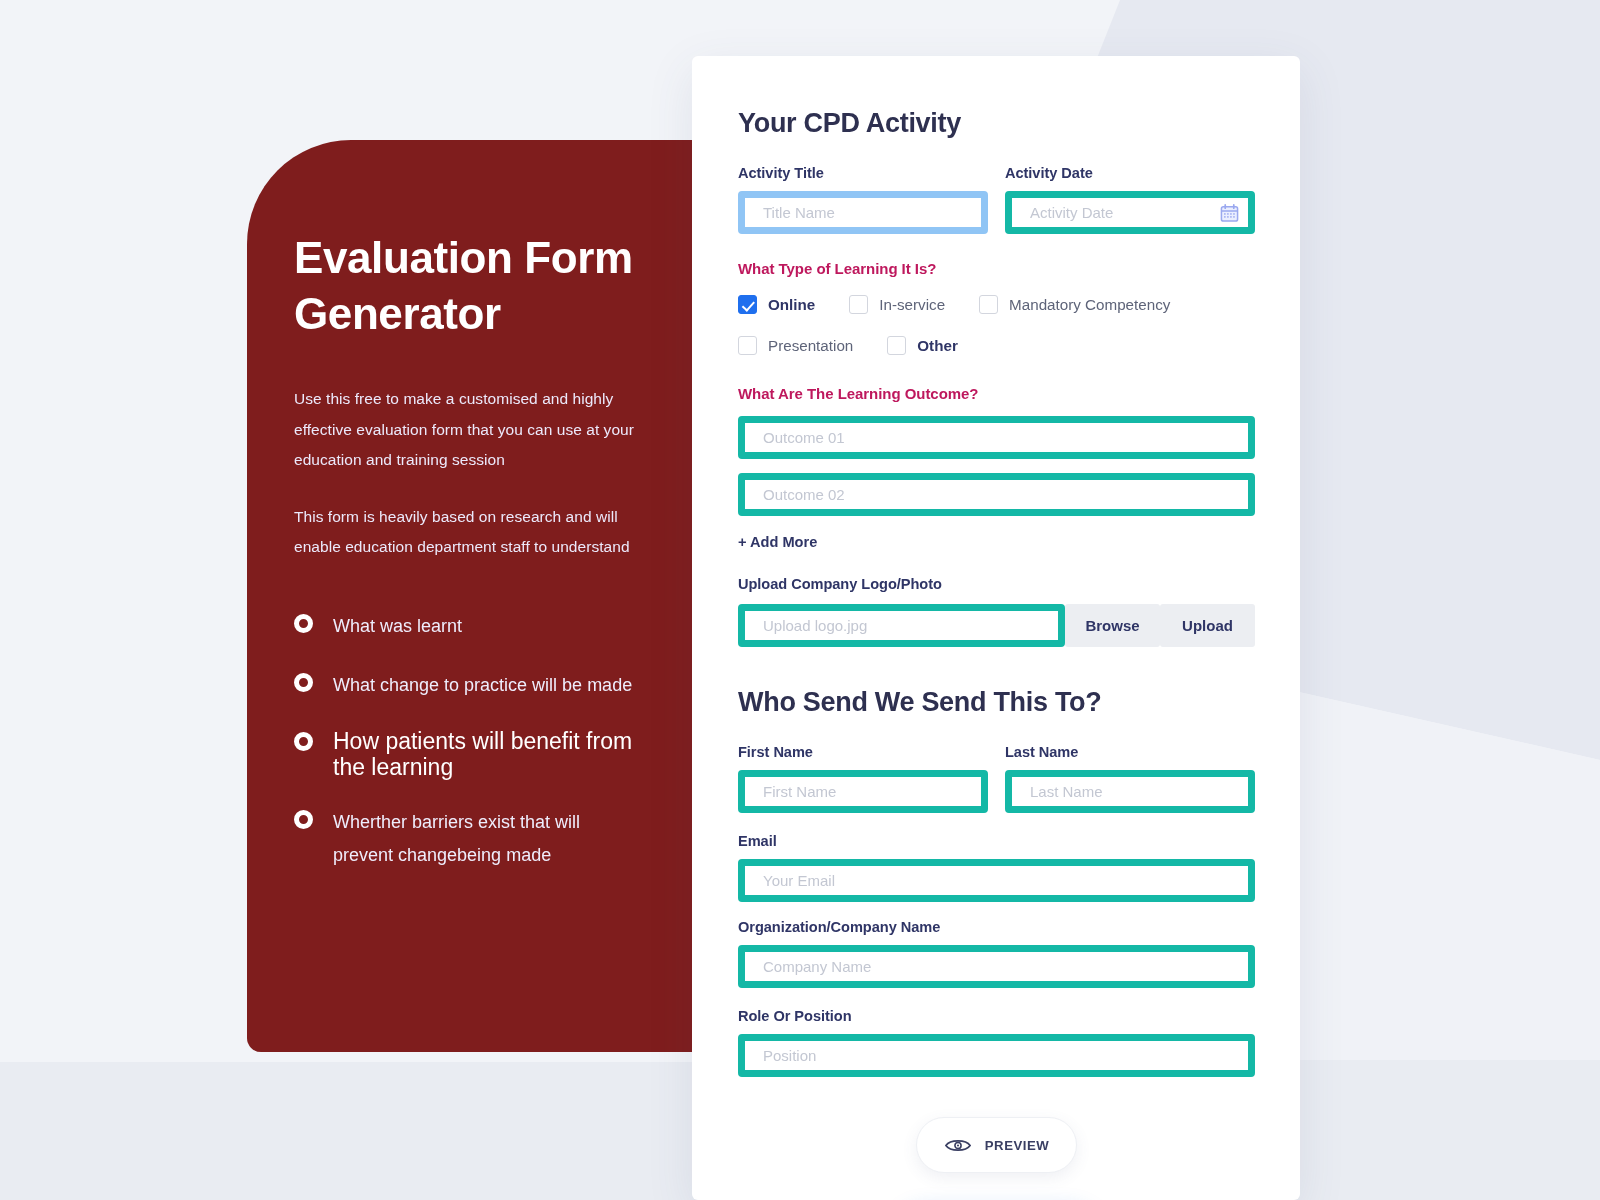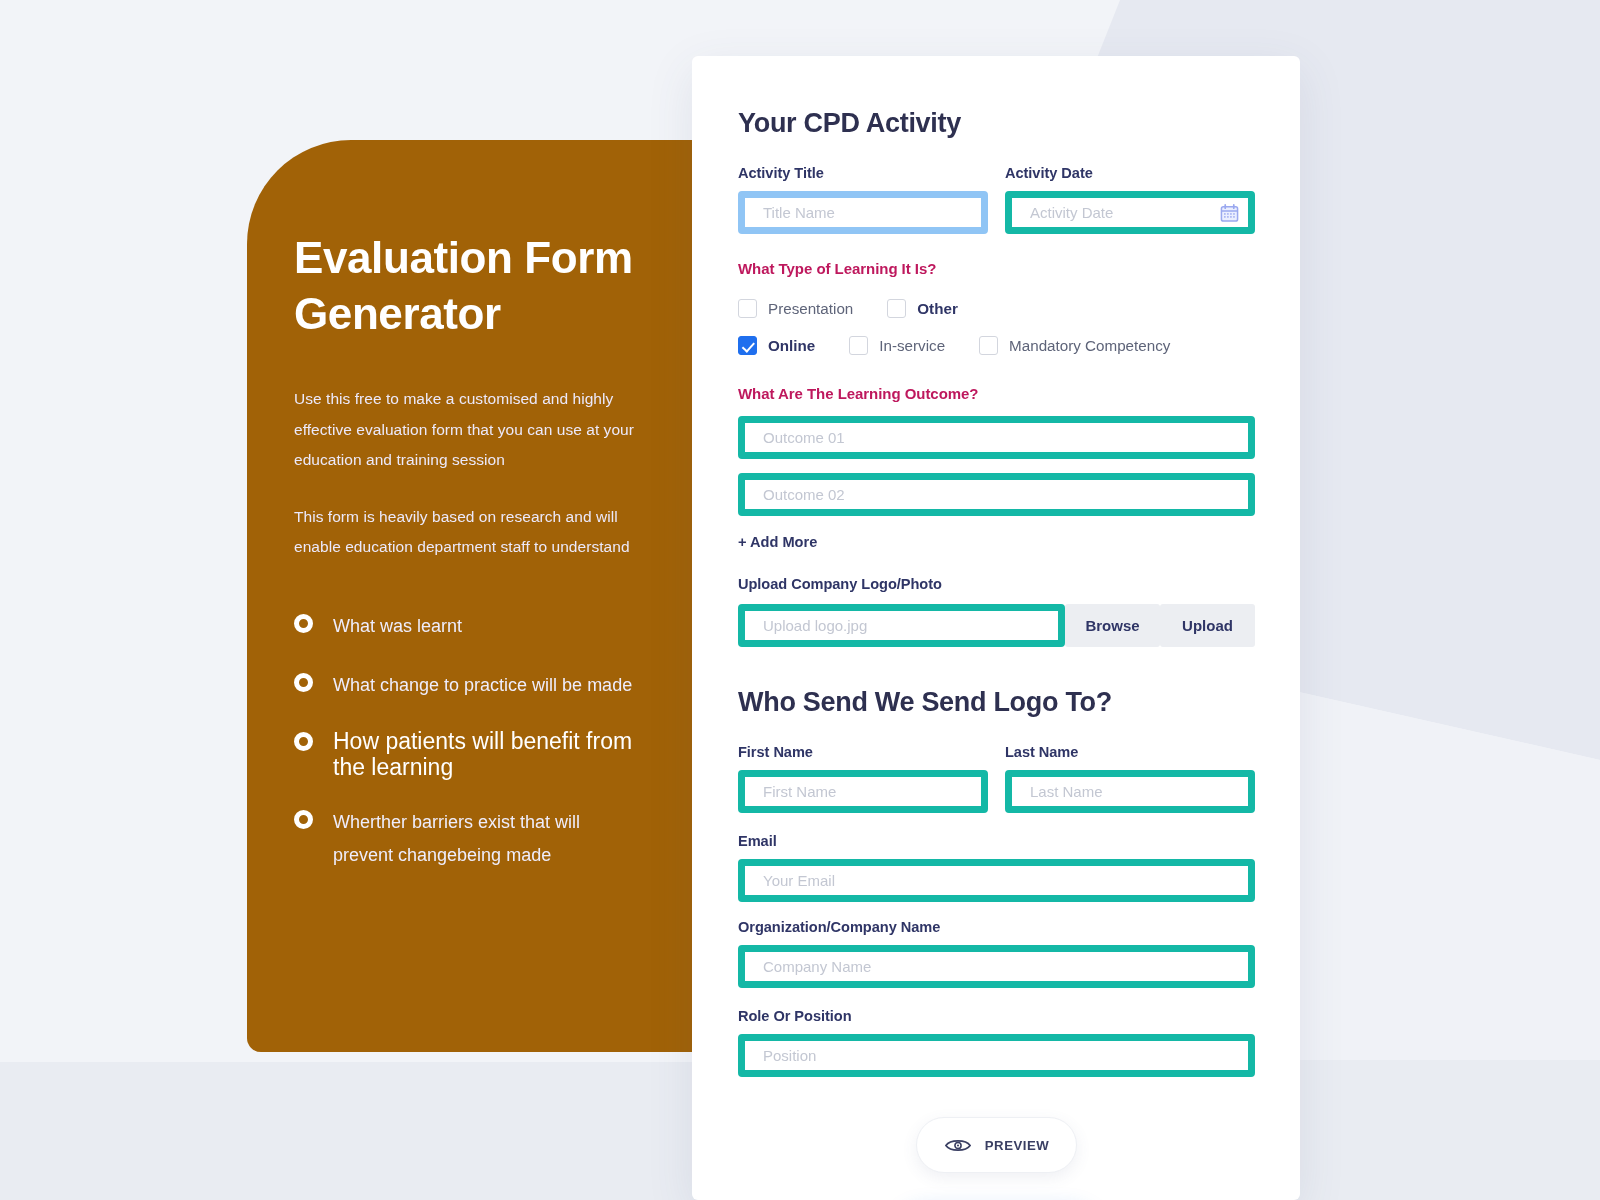--- a/index.html
+++ b/index.html
@@ -25,21 +25,21 @@
     z-index: 0;
   }
 
   
   #purple-card {
     position: absolute;
     left: 247px;
     top: 140px;
     width: 445px;
     height: 912px;
-    background: #a16207;
+    background: #7f1d1d;
     border-top-left-radius: 104px;
     border-bottom-left-radius: 14px;
     z-index: 2;
   }
 
   #purple-inner {
     position: absolute;
     left: 47px;
     top: 90px;
     right: 26px;
@@ -362,66 +362,66 @@
               </g>
             </svg>
           </span>
         </div>
       </div>
     </div>
 
     
     <div class="q-label mt26">What Type of Learning It Is?</div>
 
-    <div class="cb-row mt22">
-      <label class="cb-item">
-        <span class="cb-box"></span>
-        <span class="cb-label">Presentation</span>
-      </label>
-      <label class="cb-item">
-        <span class="cb-box"></span>
-        <span class="cb-label strong">Other</span>
-      </label>
-    </div>
-
     <div class="cb-row mt18">
       <label class="cb-item">
         <span class="cb-box checked"></span>
         <span class="cb-label strong">Online</span>
       </label>
       <label class="cb-item">
         <span class="cb-box"></span>
         <span class="cb-label">In-service</span>
       </label>
       <label class="cb-item">
         <span class="cb-box"></span>
         <span class="cb-label">Mandatory Competency</span>
       </label>
     </div>
 
+    <div class="cb-row mt22">
+      <label class="cb-item">
+        <span class="cb-box"></span>
+        <span class="cb-label">Presentation</span>
+      </label>
+      <label class="cb-item">
+        <span class="cb-box"></span>
+        <span class="cb-label strong">Other</span>
+      </label>
+    </div>
+
     
     <div class="q-label mt30">What Are The Learning Outcome?</div>
 
     <input class="txt-input mt14" type="text" placeholder="Outcome 01" style="">
 
     <input class="txt-input mt14" type="text" placeholder="Outcome 02" style="">
 
     <div id="add-more" class="mt18">+ Add More</div>
 
     
     <div class="field-label mt26">Upload Company Logo/Photo</div>
 
     <div class="upload-row mt12">
       <input class="txt-input" type="text" placeholder="Upload logo.jpg" style="">
       <button class="gray-btn">Browse</button>
       <button class="gray-btn">Upload</button>
     </div>
 
     
-    <h2 class="section-title mt40">Who Send We Send Logo To?</h2>
+    <h2 class="section-title mt40">Who Send We Send This To?</h2>
 
     <div class="row-2 mt26">
       <div class="col">
         <div class="field-label">First Name</div>
         <input class="txt-input mt10" type="text" placeholder="First Name" style="">
       </div>
       <div class="col">
         <div class="field-label">Last Name</div>
         <input class="txt-input mt10" type="text" placeholder="Last Name" style="">
       </div>

